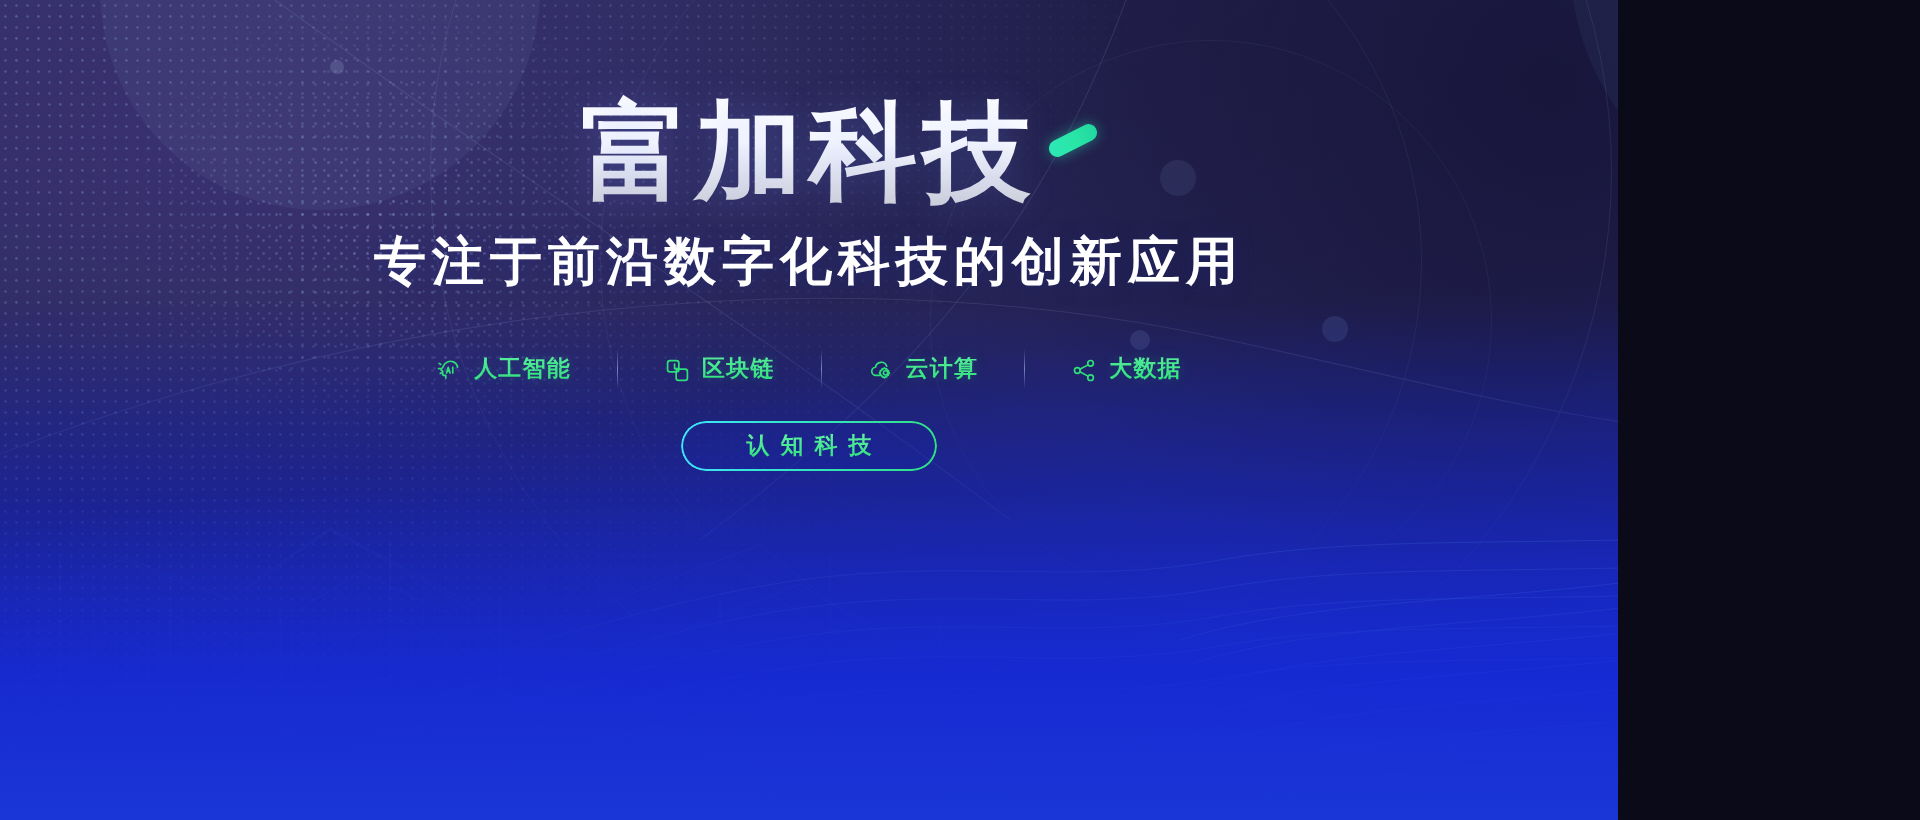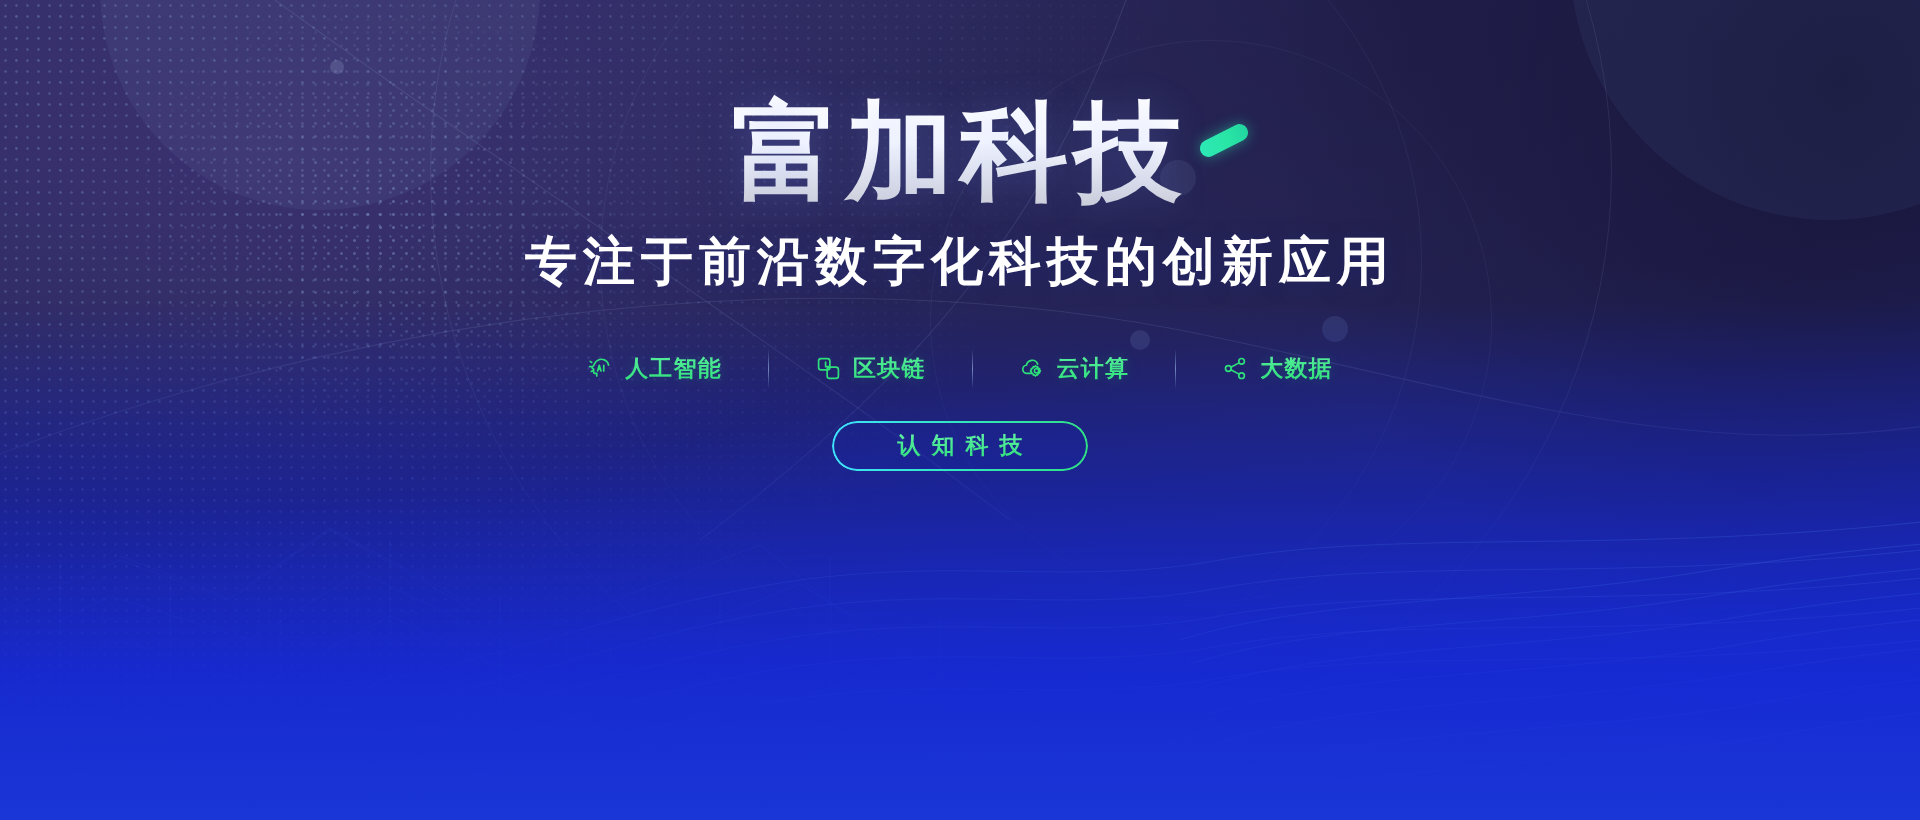--- a/index.html
+++ b/index.html
@@ -2,21 +2,21 @@
 <html><head>
 <meta charset="utf-8">
 <style>
   html, body {
     margin: 0;
     padding: 0;
     background: #0a0a18;
   }
   #stage {
     position: relative;
-    width: 1920px;
+    width: 1618px;
     height: 820px;
     overflow: hidden;
     font-family: "Liberation Sans", "DejaVu Sans", sans-serif;
     background: #2b2a5c;
   }
 
   
   .bg-base {
     position: absolute;
     inset: 0;
@@ -125,21 +125,21 @@
     font-family: "DejaVu Sans", "Liberation Sans", sans-serif;
   }
 
   .tag-row {
     margin-top: 52px;
     display: flex;
     align-items: center;
   }
   .tag {
     display: flex;
-    align-items: center;
+    align-items: flex-end;
     gap: 11px;
     padding: 0 46px;
     color: #34e07c;
     position: relative;
   }
   .tag-label {
     font-size: 23px;
     font-weight: 700;
     letter-spacing: 1.2px;
     background: linear-gradient(180deg, #5cf0a0 0%, #2ee07a 100%);

